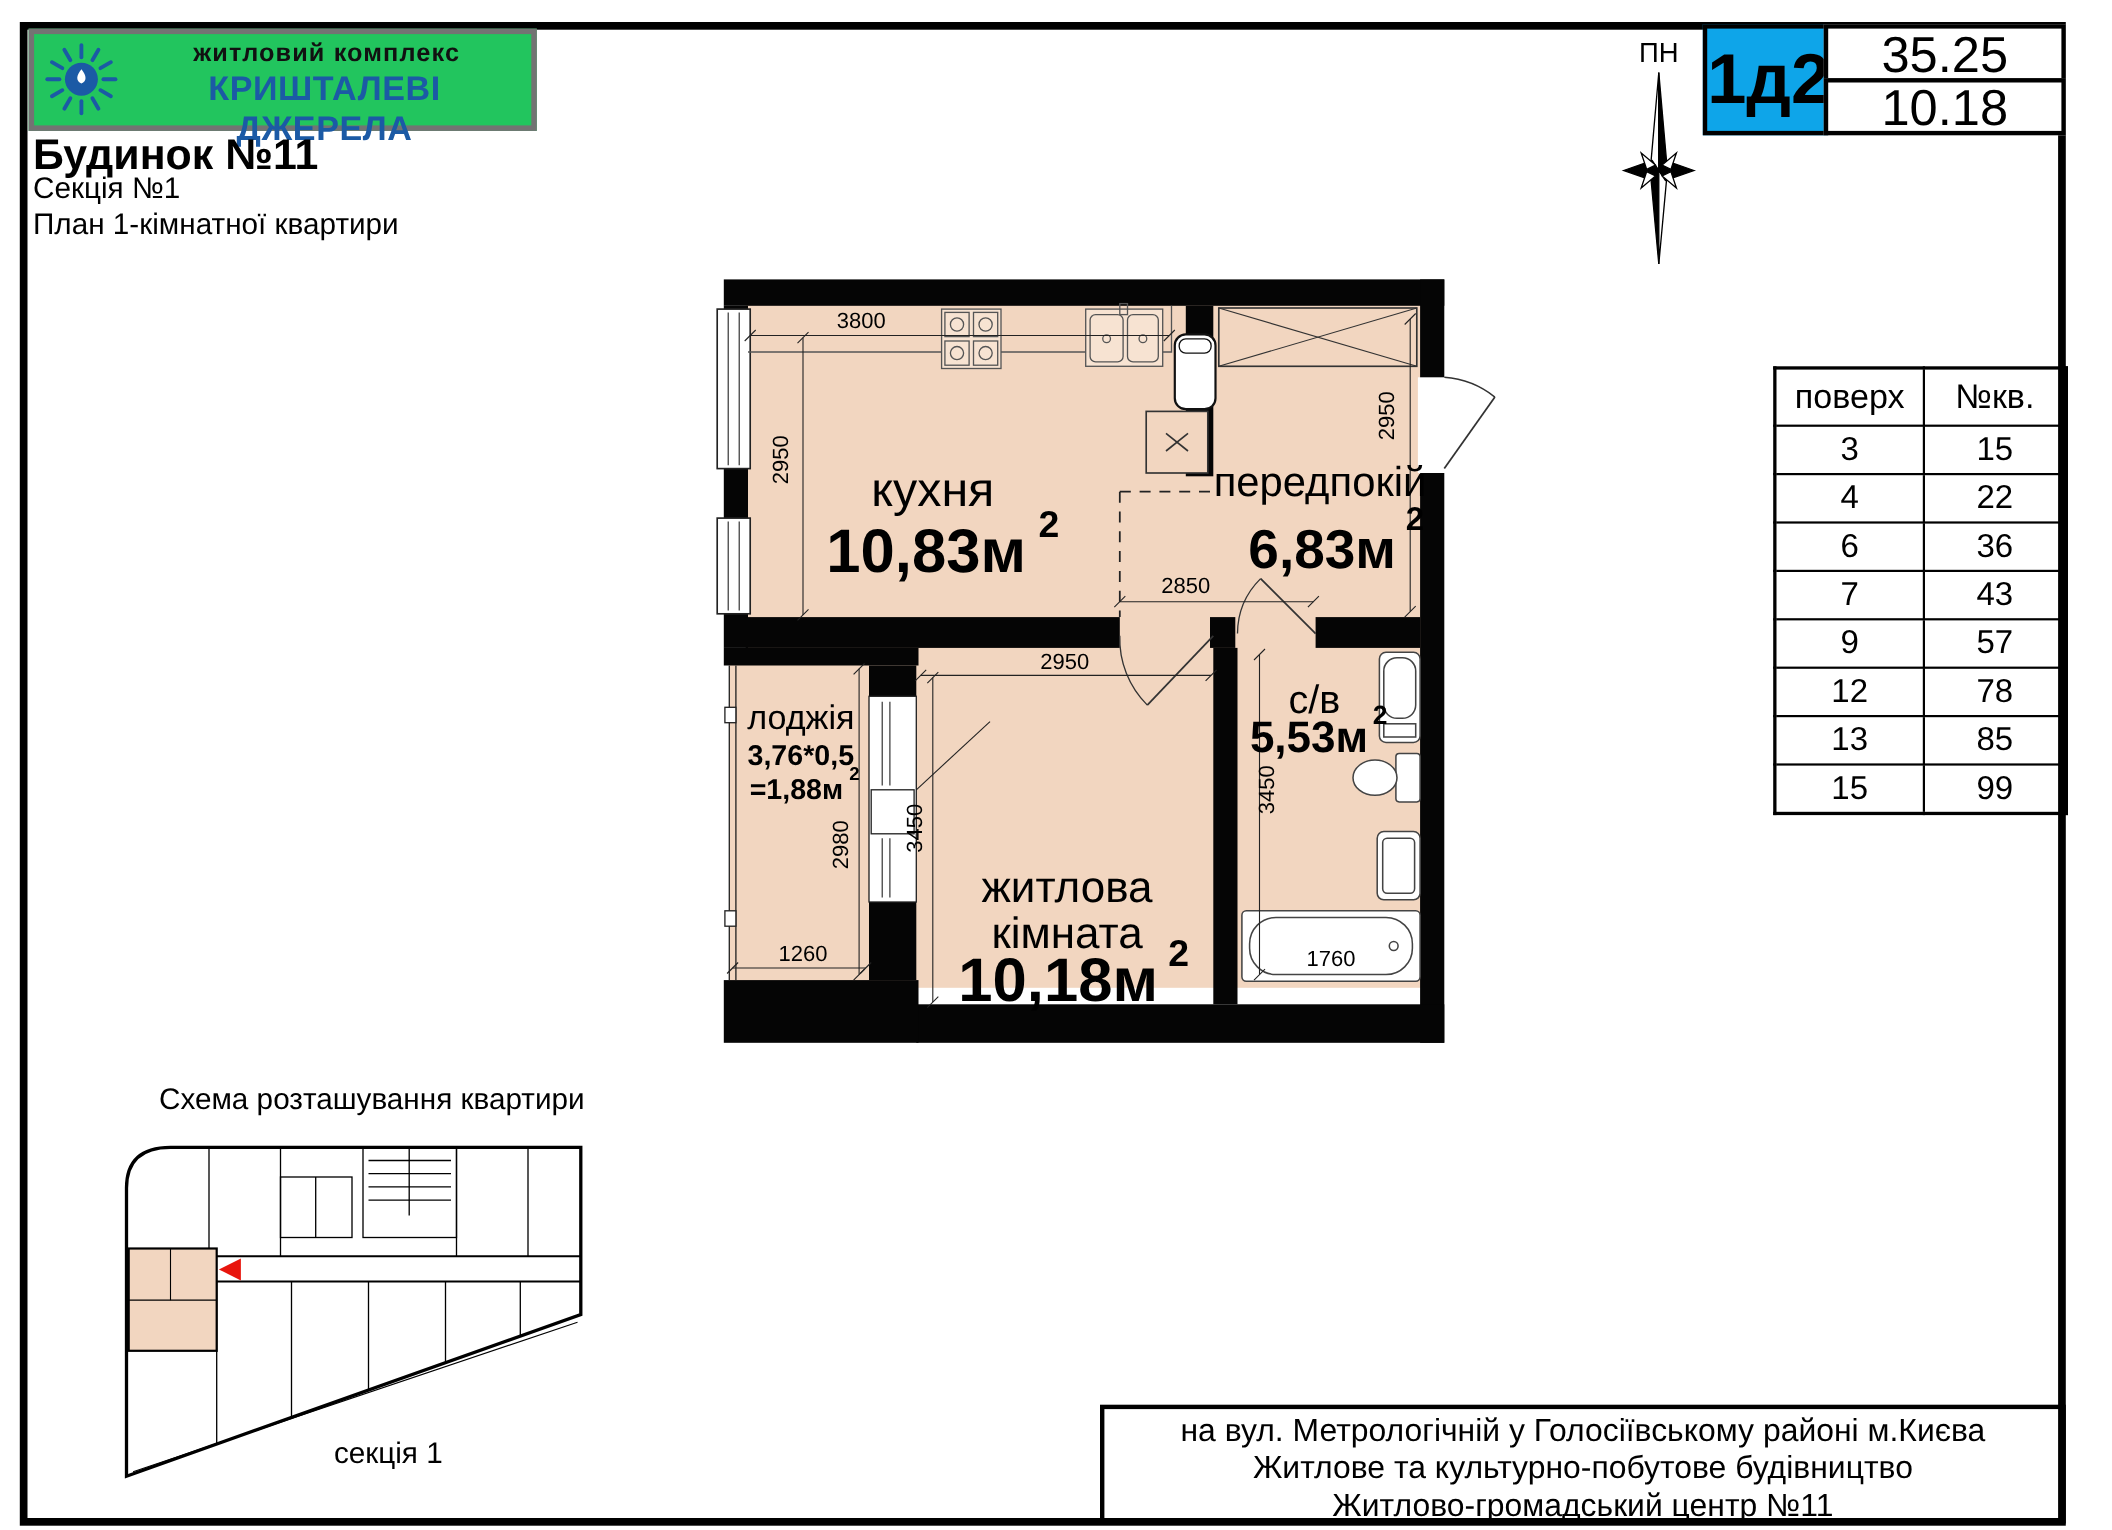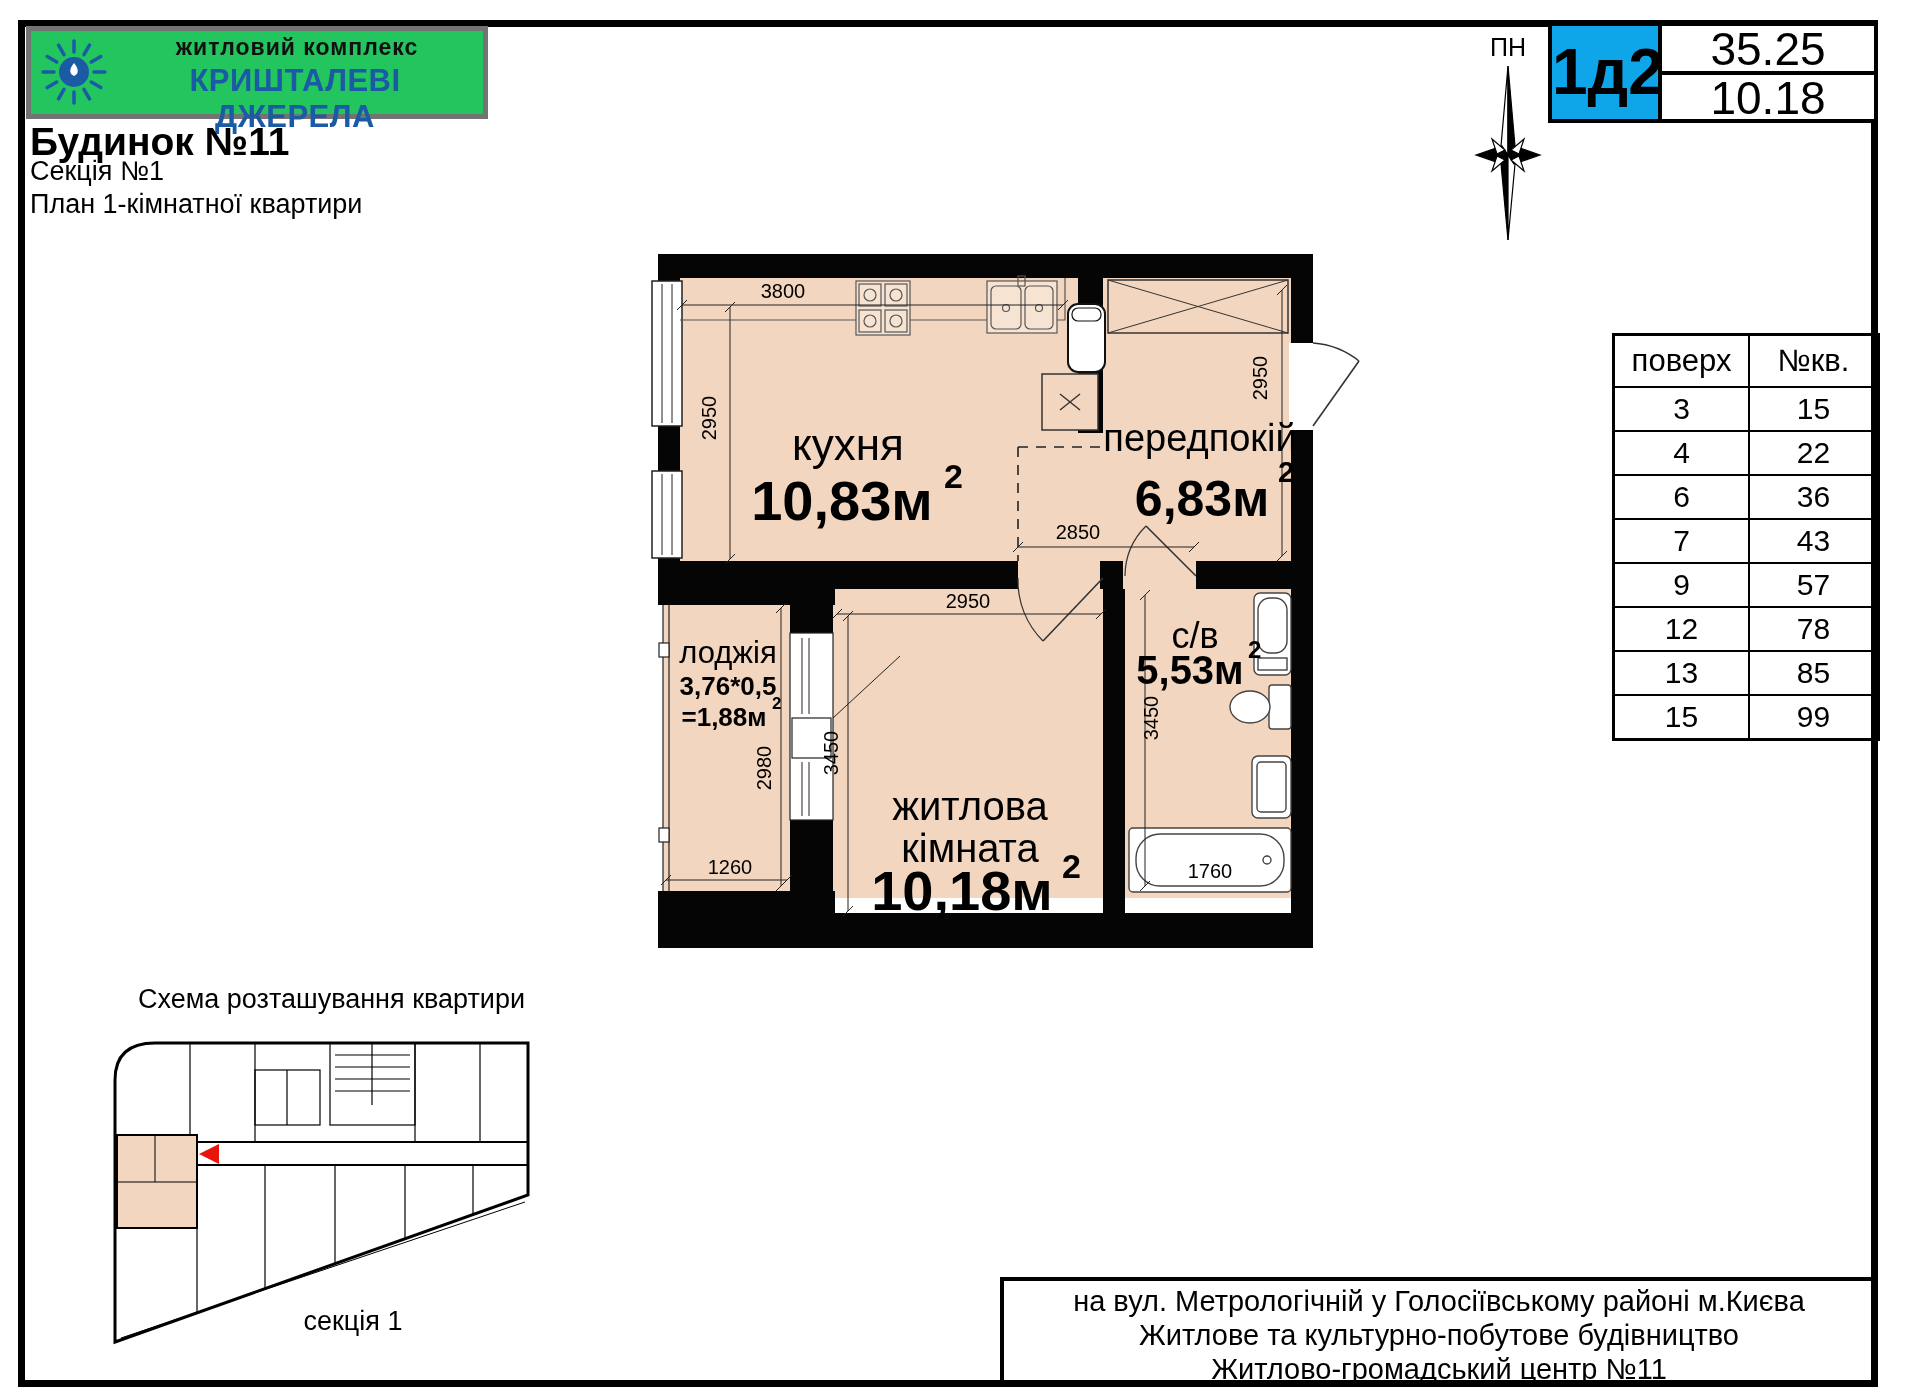--- a/index.html
+++ b/index.html
@@ -20,21 +20,21 @@
   .badge-top{top:22px;}
   .badge-bot{top:71px;height:52px;}
   
   .ftable{left:1612px;top:333px;border-collapse:collapse;table-layout:fixed;}
   .ftable th,.ftable td{border:2px solid #000;text-align:center;font-weight:400;padding:0;}
   .ftable{border:3px solid #000;}
   .ftable th{width:133px;height:50px;font-size:31px;}
   .ftable th+th{width:127px;}
   .ftable td{height:42px;font-size:30px;}
   
-  .scheme-title{left:138px;top:984px;width:400px;text-align:left;font-size:27px;}
+  .scheme-title{left:138px;top:984px;width:400px;text-align:center;font-size:27px;}
   .scheme-caption{left:253px;top:1306px;width:200px;text-align:center;font-size:27px;}
   
   .footer-box{left:1000px;top:1277px;width:878px;height:108px;border:4px solid #000;box-sizing:border-box;text-align:center;padding-top:3px;}
   .footer-box div{font-size:29px;line-height:34px;}
   svg text{font-family:"Liberation Sans",sans-serif;}
 </style>
 </head>
 <body>
 
 <div class="abs page-border"></div>

